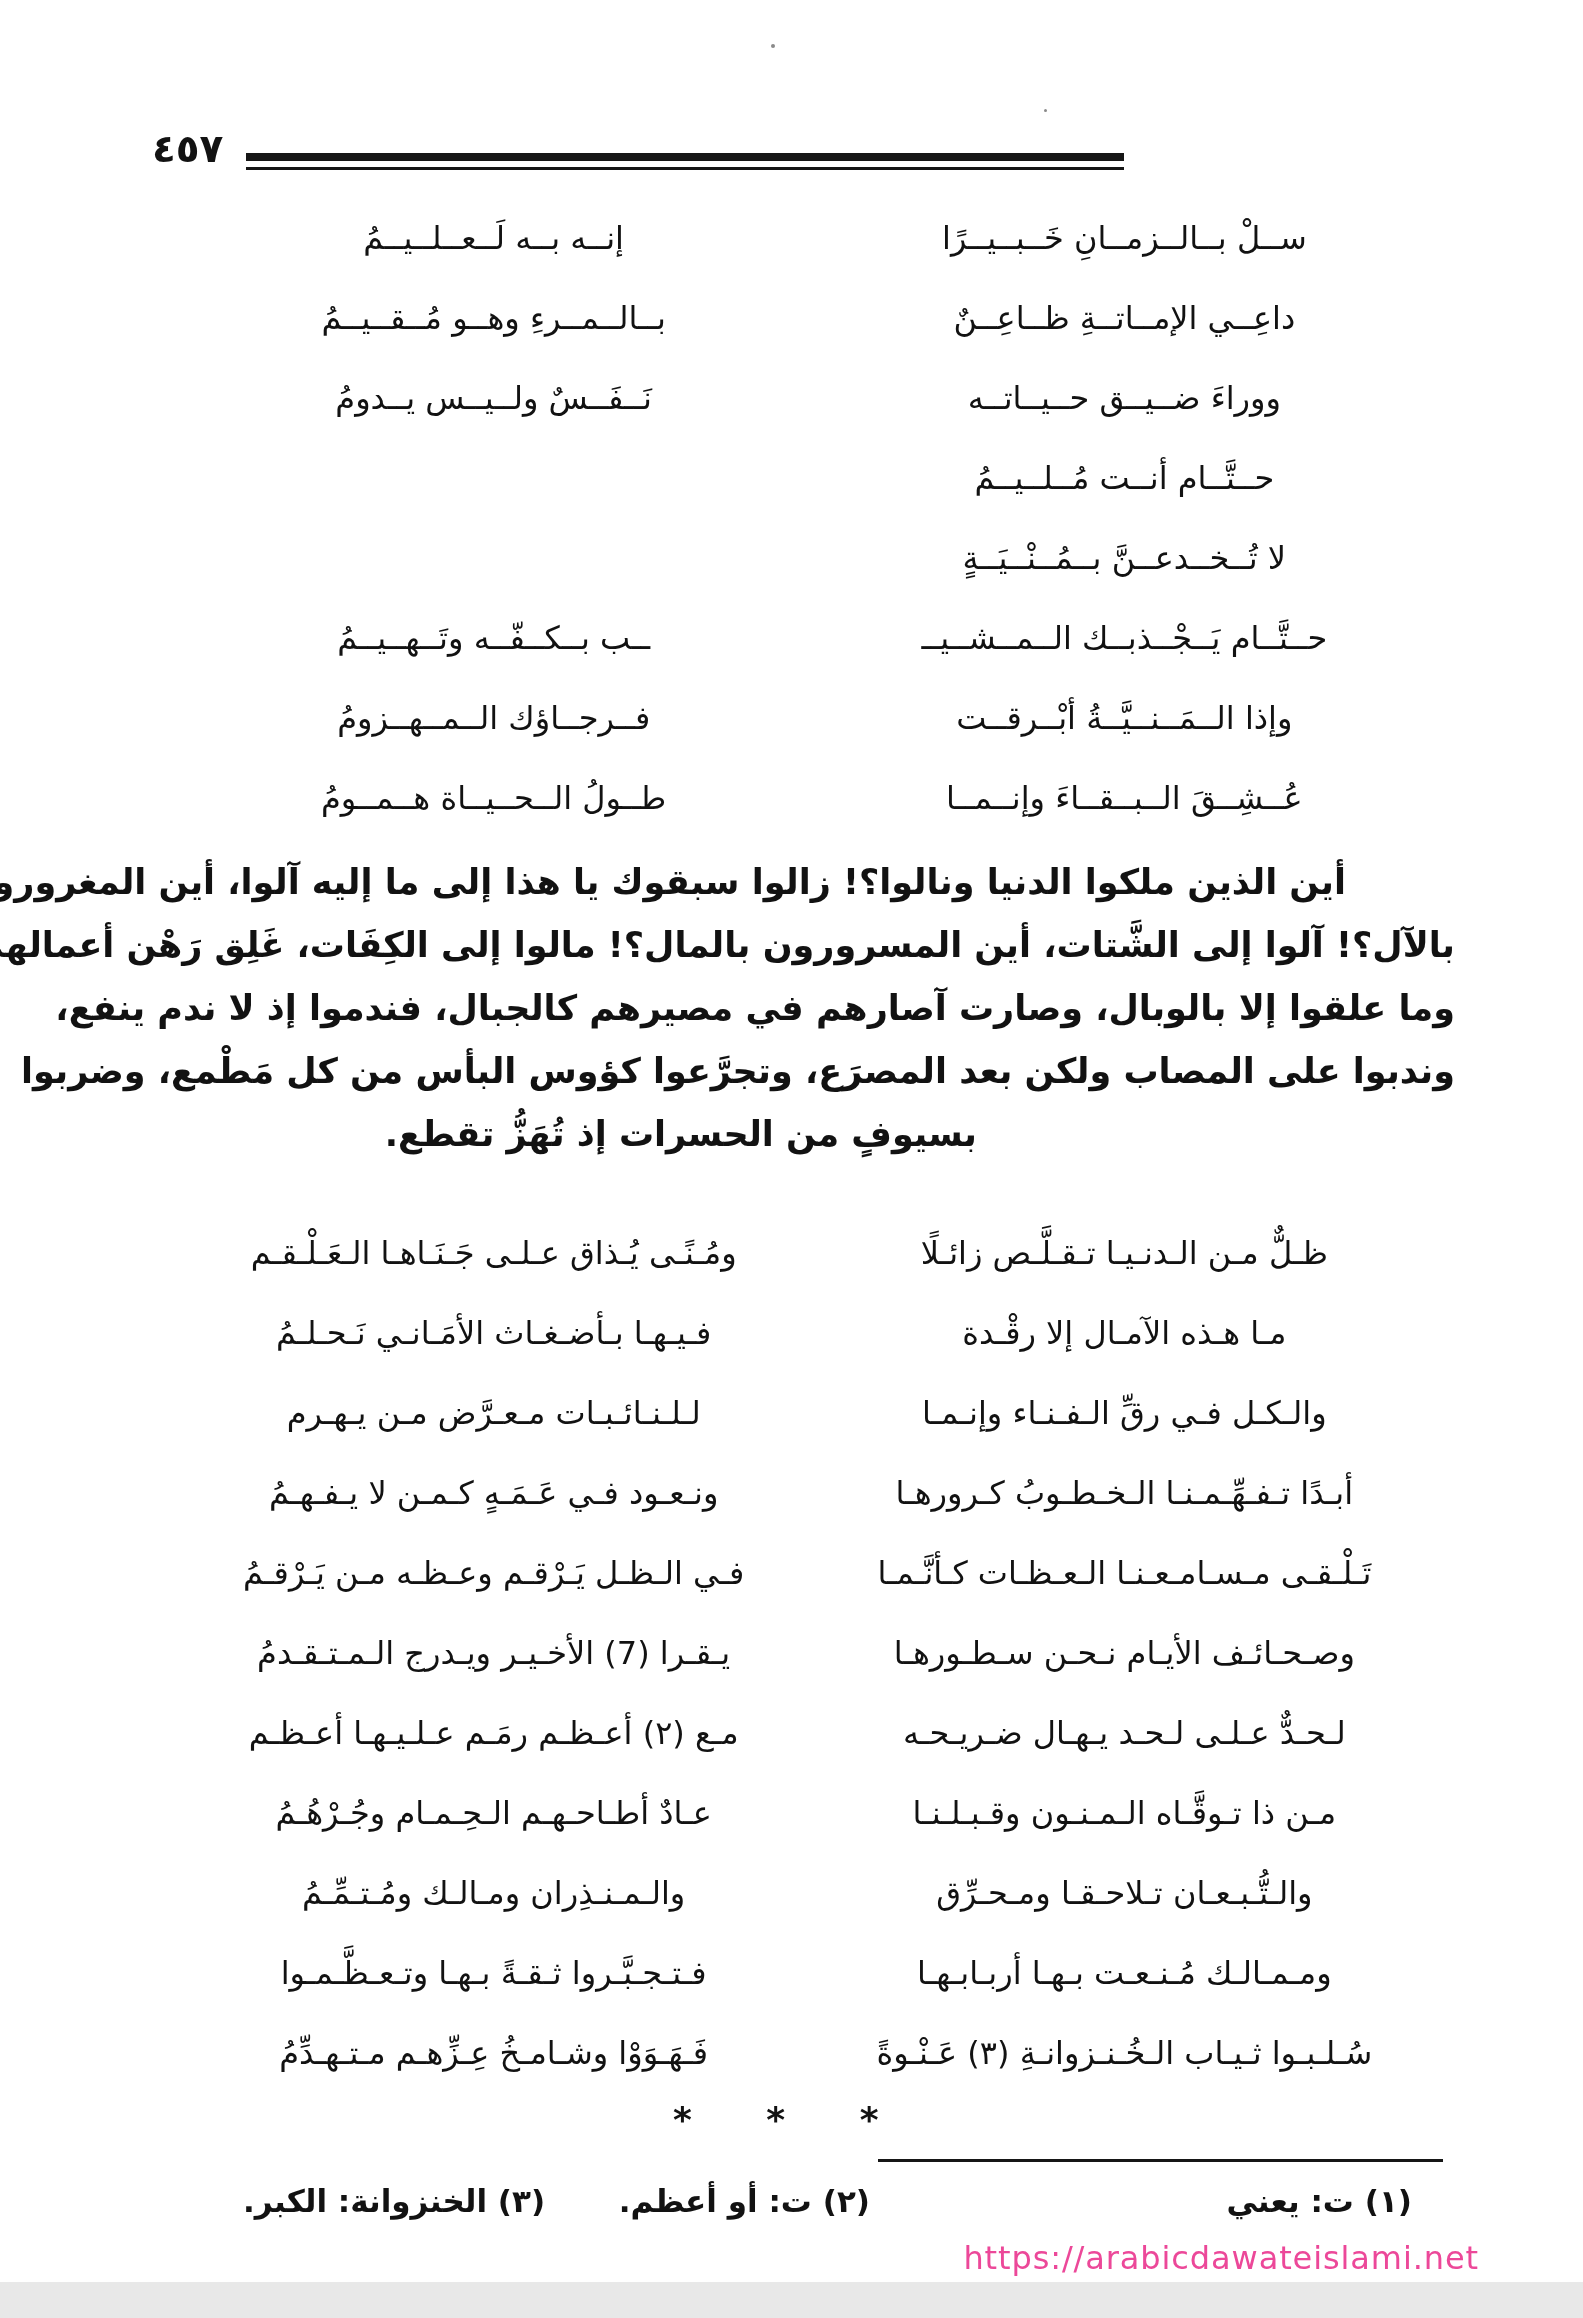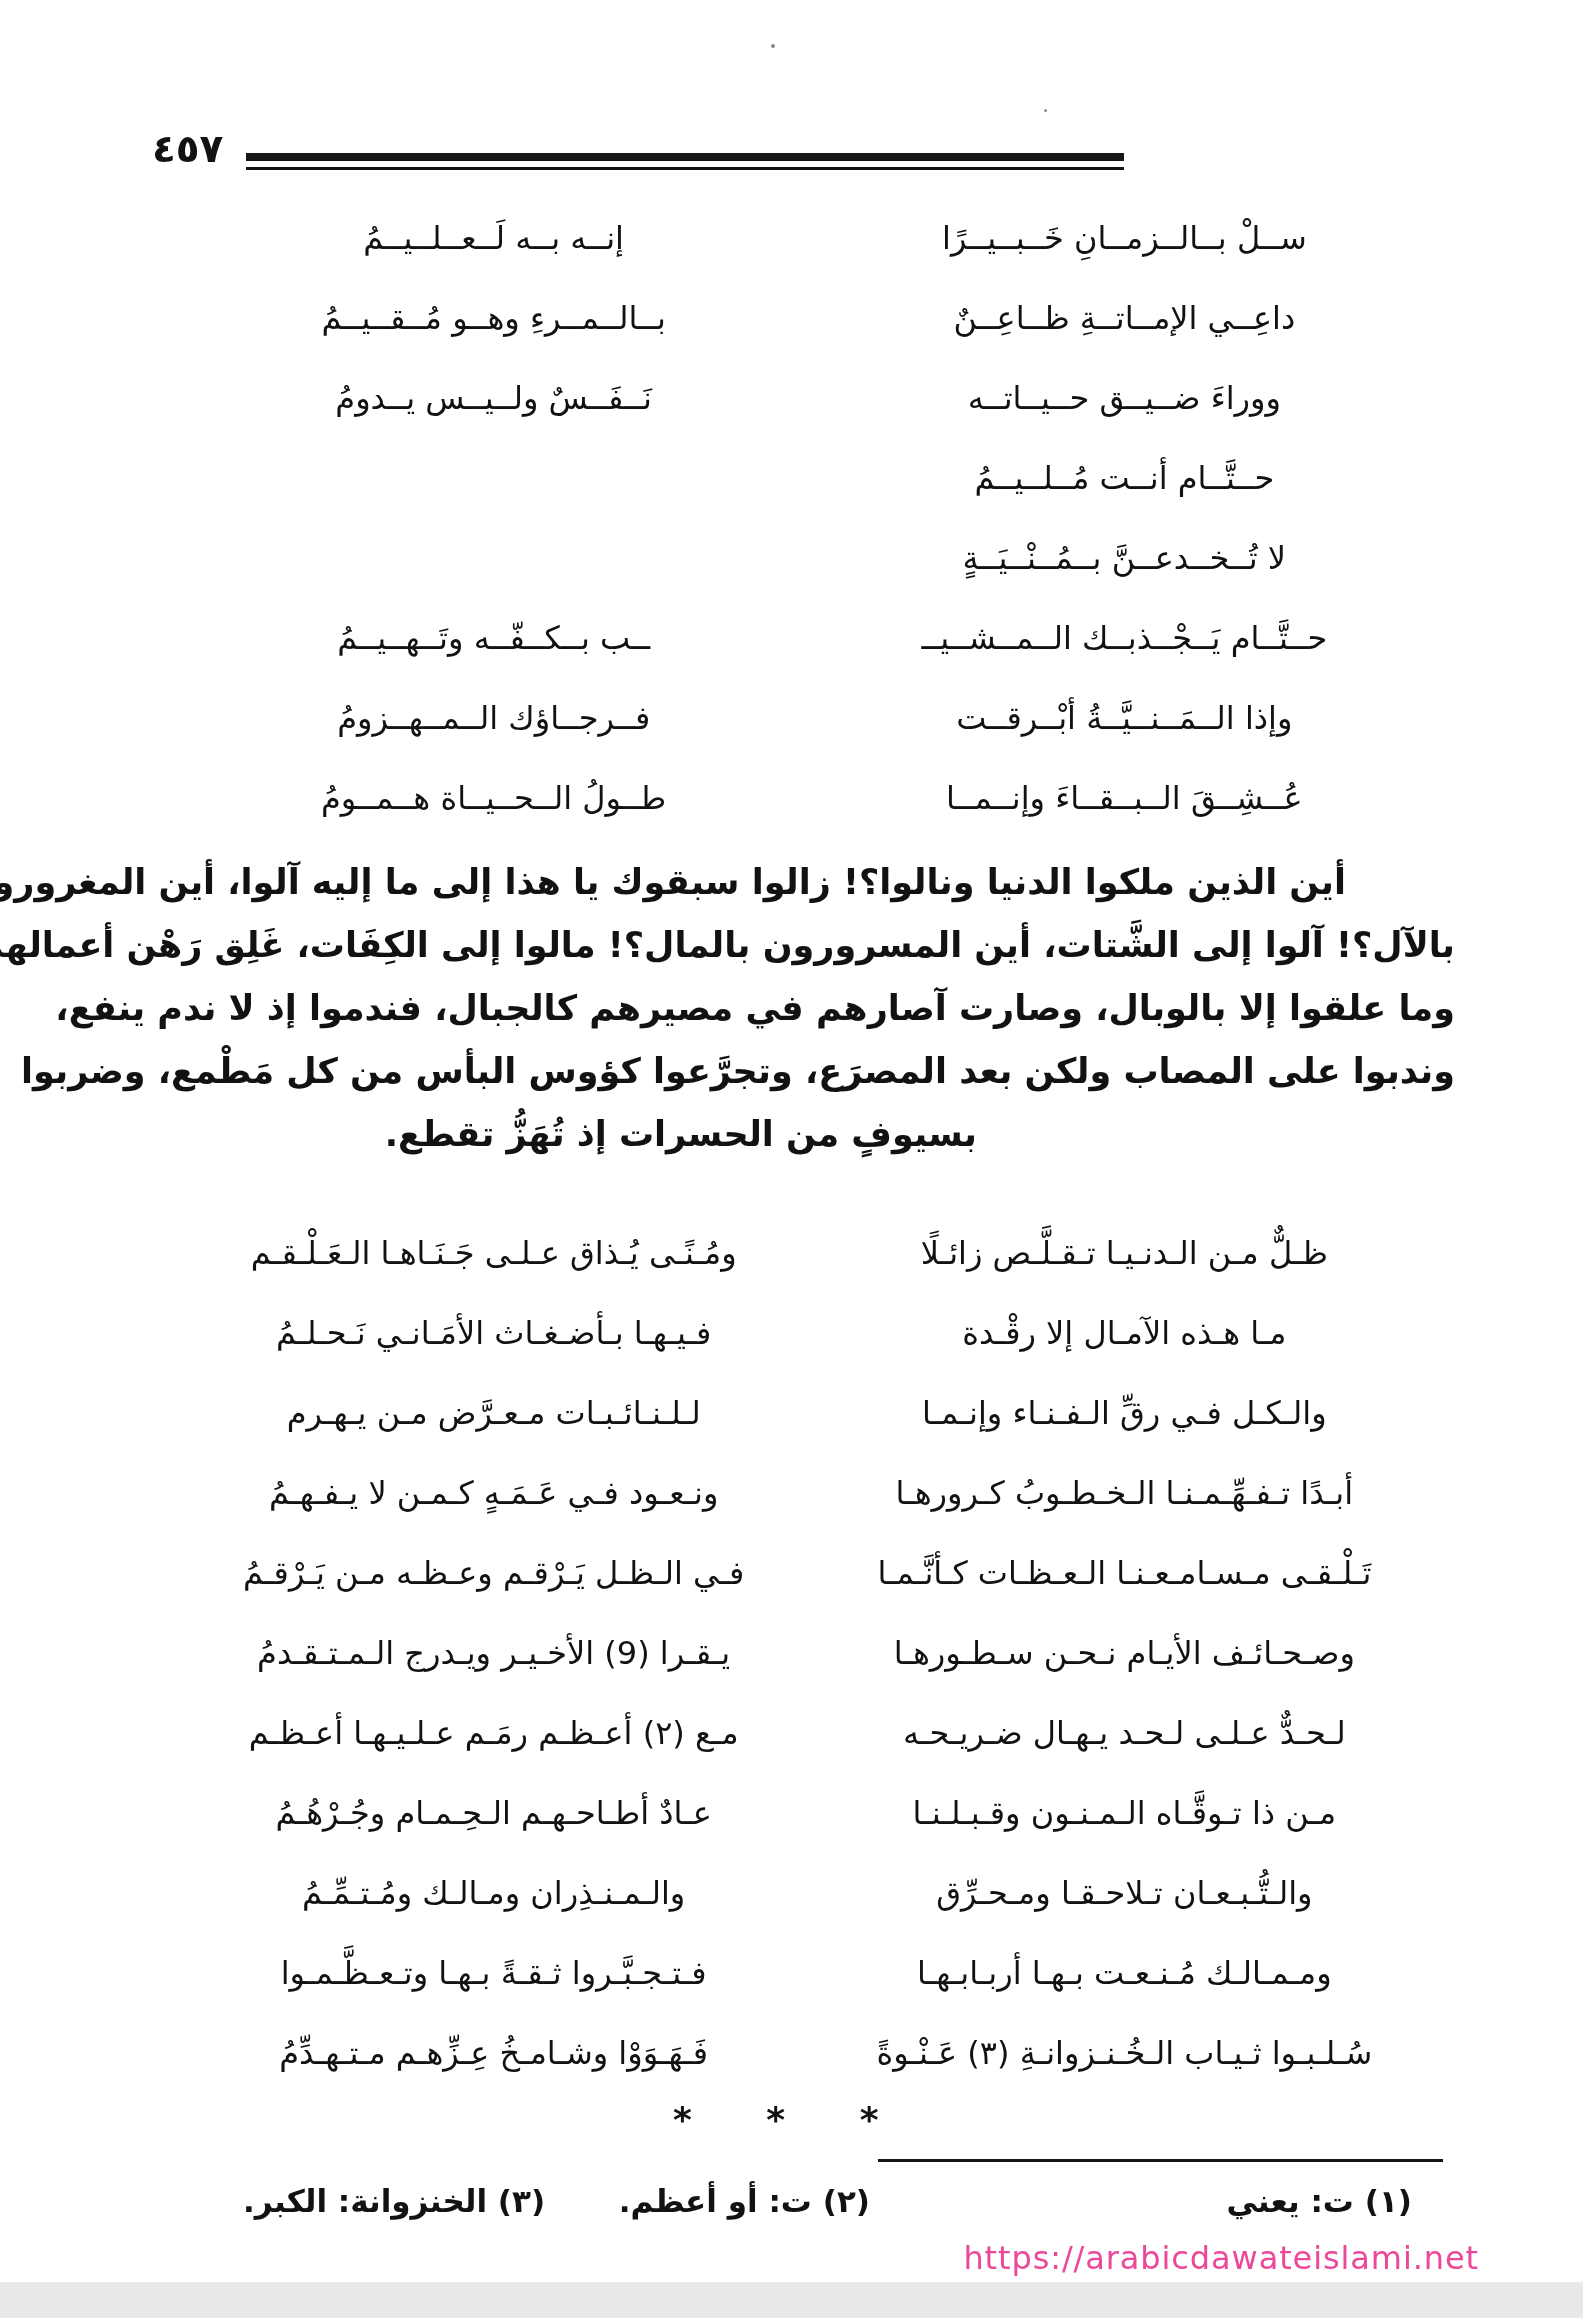--- a/index.html
+++ b/index.html
@@ -148,21 +148,21 @@
     <div class="vrow">
       <span class="hem hem-f">أبـدًا تـفـهِّـمـنـا الـخـطـوبُ كـرورهـا</span>
       <span class="hem hem-s">ونـعـود فـي عَـمَـهٍ كـمـن لا يـفـهـمُ</span>
     </div>
     <div class="vrow">
       <span class="hem hem-f">تَـلْـقـى مـسـامـعـنـا الـعـظـات كـأنَّـمـا</span>
       <span class="hem hem-s">فـي الـظـل يَـرْقـم وعـظـه مـن يَـرْقـمُ</span>
     </div>
     <div class="vrow">
       <span class="hem hem-f">وصـحـائـف الأيـام نـحـن سـطـورهـا</span>
-      <span class="hem hem-s">يـقـرا (9) الأخـيـر ويـدرج الـمـتـقـدمُ</span>
+      <span class="hem hem-s">يـقـرا (7) الأخـيـر ويـدرج الـمـتـقـدمُ</span>
     </div>
     <div class="vrow">
       <span class="hem hem-f">لـحـدٌّ عـلـى لـحـد يـهـال ضـريـحـه</span>
       <span class="hem hem-s">مـع (٢) أعـظـم رمَـم عـلـيـهـا أعـظـم</span>
     </div>
     <div class="vrow">
       <span class="hem hem-f">مـن ذا تـوقَّـاه الـمـنـون وقـبـلـنـا</span>
       <span class="hem hem-s">عـادٌ أطـاحـهـم الـحِـمـام وجُـرْهُـمُ</span>
     </div>
     <div class="vrow">

